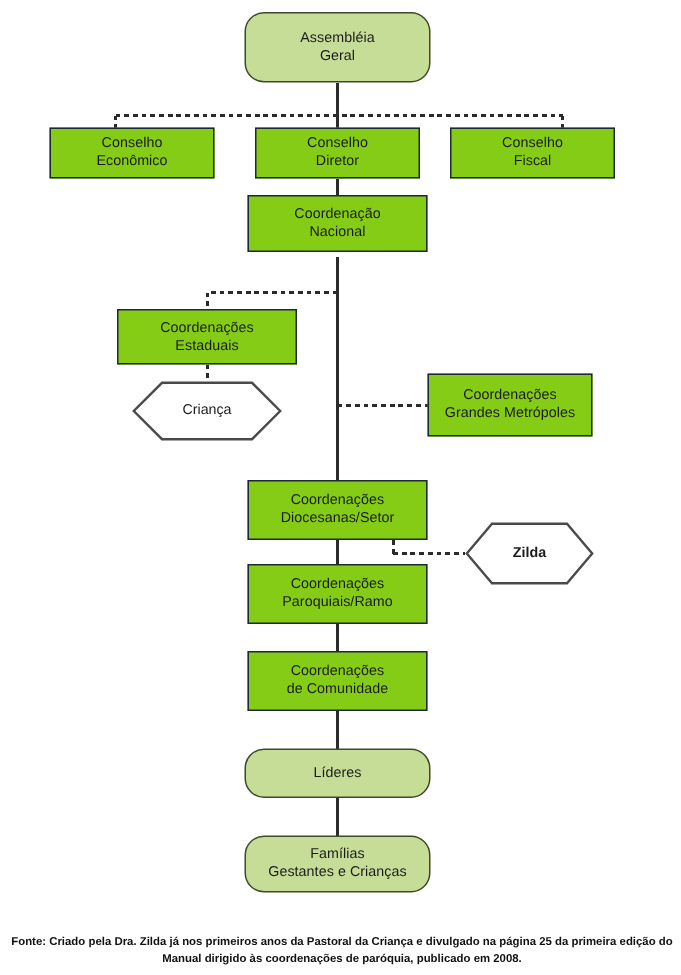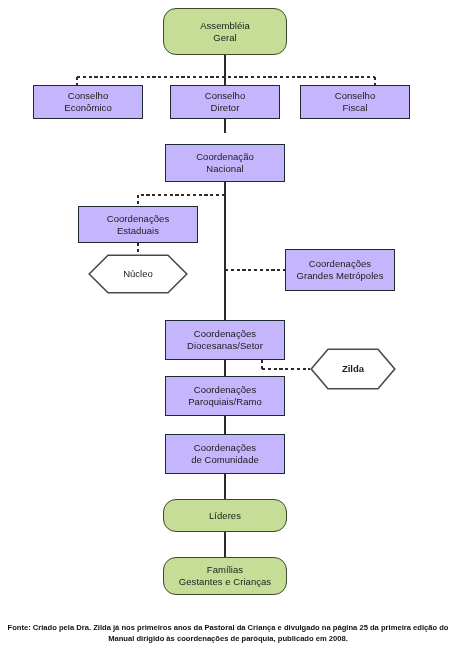--- a/index.html
+++ b/index.html
@@ -38,21 +38,21 @@
     font-size: 9.5px;
     line-height: 12px;
     letter-spacing: 0.05px;
     z-index: 3;
   }
   .node .lbl {
     white-space: pre-line;
     display: block;
   }
   .box-blue {
-    background: #c4b5fd;
+    background: #84cc16;
     border: 1.6px solid #1d2a32;
   }
   .box-green {
     background: #c6dd98;
     border: 1.6px solid #3e4a2a;
     border-radius: 13px;
   }
   .hex-wrap {
     position: absolute;
     z-index: 3;
@@ -145,35 +145,35 @@
   <div class="node box-blue" style="left:170px; top:85px; width:110px; height:34px;">
     <span class="lbl">Conselho
 Diretor</span>
   </div>
 
   <div class="node box-blue" style="left:300px; top:85px; width:110px; height:34px;">
     <span class="lbl">Conselho
 Fiscal</span>
   </div>
 
-  <div class="node box-blue" style="left:165px; top:144px; width:120px; height:38px;">
+  <div class="node box-blue" style="left:165px; top:130px; width:120px; height:38px;">
     <span class="lbl">Coordenação
 Nacional</span>
   </div>
 
   <div class="node box-blue" style="left:78px; top:206px; width:120px; height:37px;">
     <span class="lbl">Coordenações
 Estaduais</span>
   </div>
 
   <div class="hex-wrap" style="left:88px; top:254px; width:100px; height:40px;">
     <svg width="100" height="40" viewBox="0 0 100 40" xmlns="http://www.w3.org/2000/svg">
       <polygon points="20,1.2 80,1.2 98.8,20 80,38.8 20,38.8 1.2,20" fill="#ffffff" stroke="#4a4a4a" stroke-width="1.6"></polygon>
     </svg>
-    <div class="hex-label">Núcleo</div>
+    <div class="hex-label">Criança</div>
   </div>
 
   <div class="node box-blue" style="left:285px; top:249px; width:110px; height:42px;">
     <span class="lbl">Coordenações
 Grandes Metrópoles</span>
   </div>
 
   <div class="node box-blue" style="left:165px; top:320px; width:120px; height:40px;">
     <span class="lbl">Coordenações
 Diocesanas/Setor</span>

